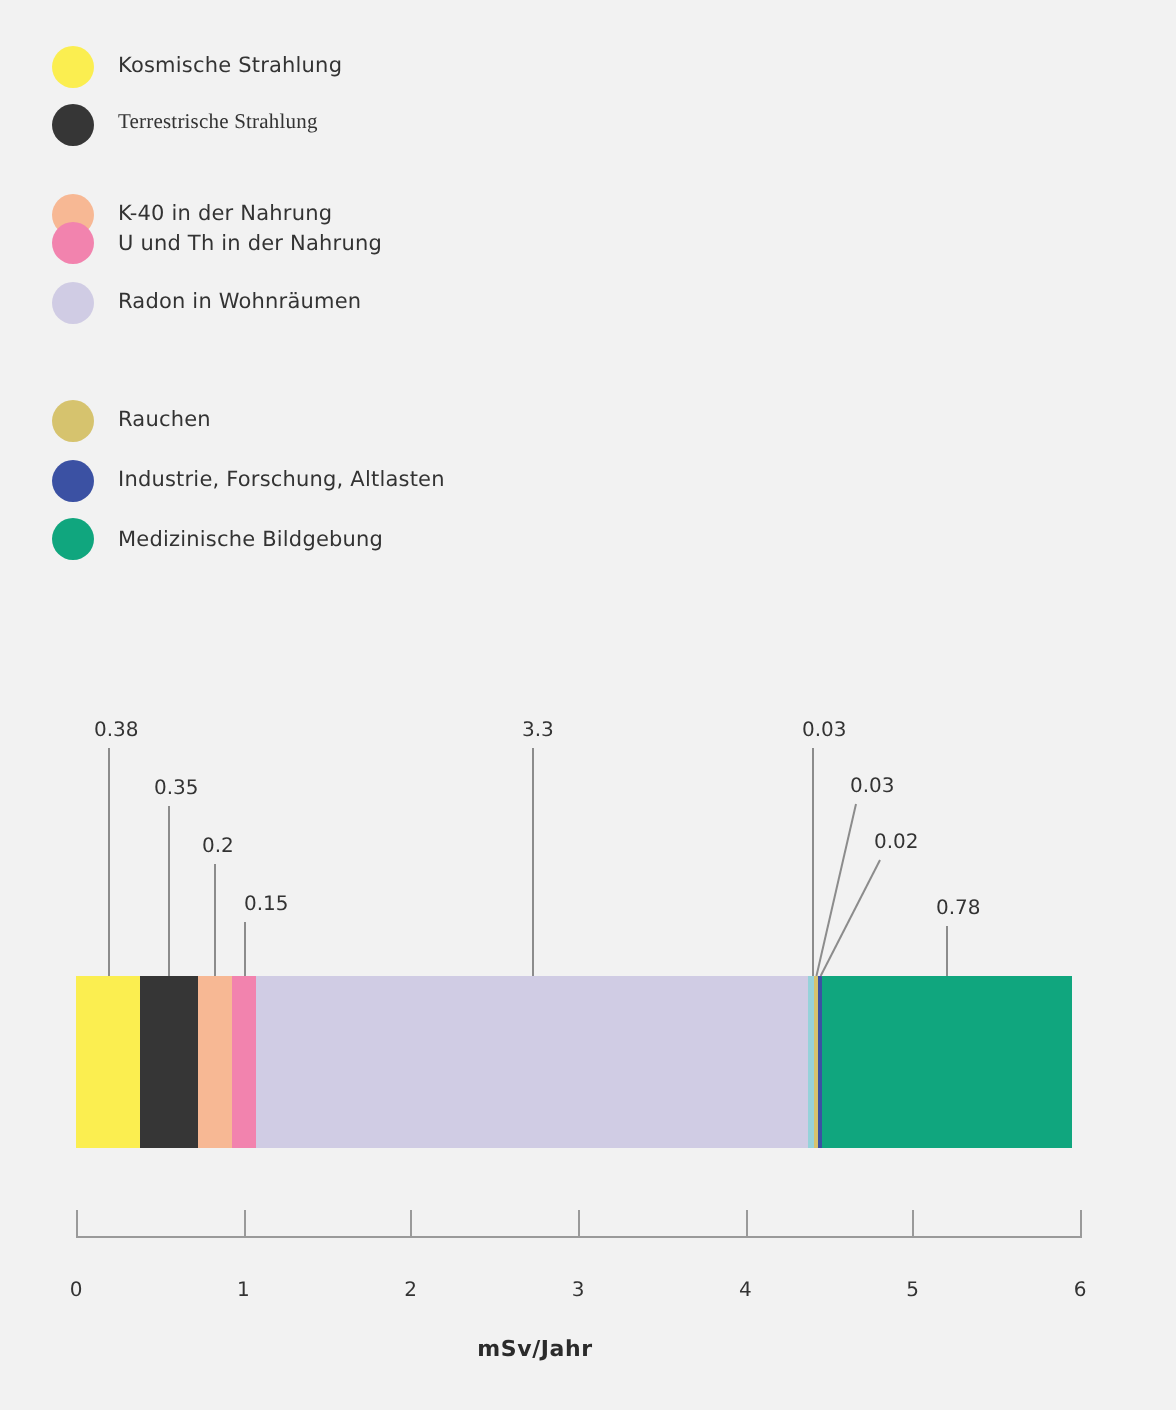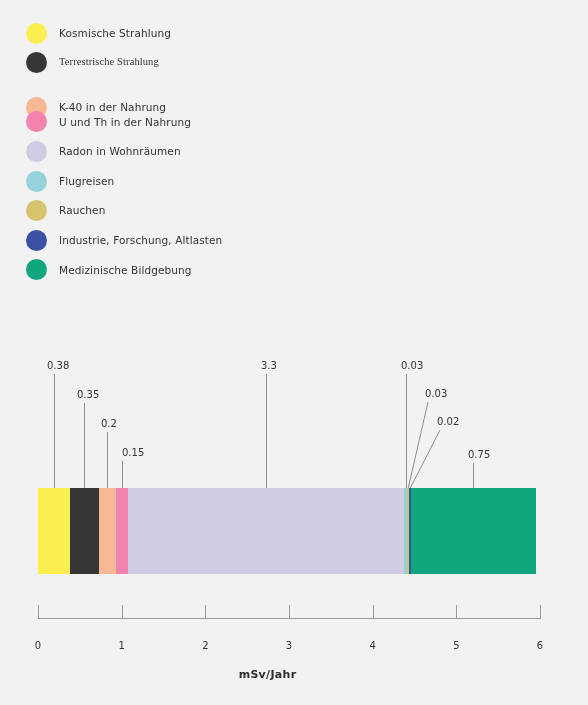--- a/index.html
+++ b/index.html
@@ -129,24 +129,20 @@
       <span class="legend-swatch" style="background: rgb(247, 184, 148);"></span>
       <span class="legend-label">K-40 in der Nahrung</span>
     </div>
     <div class="legend-item" style="top: 110.8px;">
       <span class="legend-swatch" style="background: rgb(242, 131, 174);"></span>
       <span class="legend-label">U und Th in der Nahrung</span>
     </div>
     <div class="legend-item" style="top: 140.4px;">
       <span class="legend-swatch" style="background: rgb(208, 204, 228);"></span>
       <span class="legend-label">Radon in Wohnräumen</span>
-    </div>
-    <div class="legend-item" style="top: 170px;">
-      <span class="legend-swatch" style="background: rgb(150, 210, 218);"></span>
-      <span class="legend-label">Flugreisen</span>
     </div>
     <div class="legend-item" style="top: 199.6px;">
       <span class="legend-swatch" style="background: rgb(214, 195, 110);"></span>
       <span class="legend-label">Rauchen</span>
     </div>
     <div class="legend-item" style="top: 229.2px;">
       <span class="legend-swatch" style="background: rgb(59, 81, 163);"></span>
       <span class="legend-label">Industrie, Forschung, Altlasten</span>
     </div>
     <div class="legend-item" style="top: 258.8px;">
@@ -182,21 +178,21 @@
       <div class="vlabel" style="left: 101px; top: 419px;">0.2</div>
       <div class="leader" style="left: 122px; top: 461px; height: 27px;"></div>
       <div class="vlabel" style="left: 122px; top: 448px;">0.15</div>
       <div class="leader" style="left: 266px; top: 374px; height: 114px;"></div>
       <div class="vlabel" style="left: 261px; top: 361px;">3.3</div>
       <div class="leader" style="left: 406px; top: 374px; height: 114px;"></div>
       <div class="vlabel" style="left: 401px; top: 361px;">0.03</div>
       <div class="vlabel" style="left: 425px; top: 389px;">0.03</div>
       <div class="vlabel" style="left: 437px; top: 417px;">0.02</div>
       <div class="leader" style="left: 473px; top: 463px; height: 25px;"></div>
-      <div class="vlabel" style="left: 468px; top: 450px;">0.75</div>
+      <div class="vlabel" style="left: 468px; top: 450px;">0.78</div>
     </div>
 
   <div id="axis-line"></div>
   <div id="axis-ticks">
       <div class="axis-tick" style="left: 38px; top: 605px; height: 14px;"></div>
       <div class="axis-ticklabel" style="left: 23px; top: 641px;">0</div>
       <div class="axis-tick" style="left: 122px; top: 605px; height: 14px;"></div>
       <div class="axis-ticklabel" style="left: 106.667px; top: 641px;">1</div>
       <div class="axis-tick" style="left: 205px; top: 605px; height: 14px;"></div>
       <div class="axis-ticklabel" style="left: 190.333px; top: 641px;">2</div>

